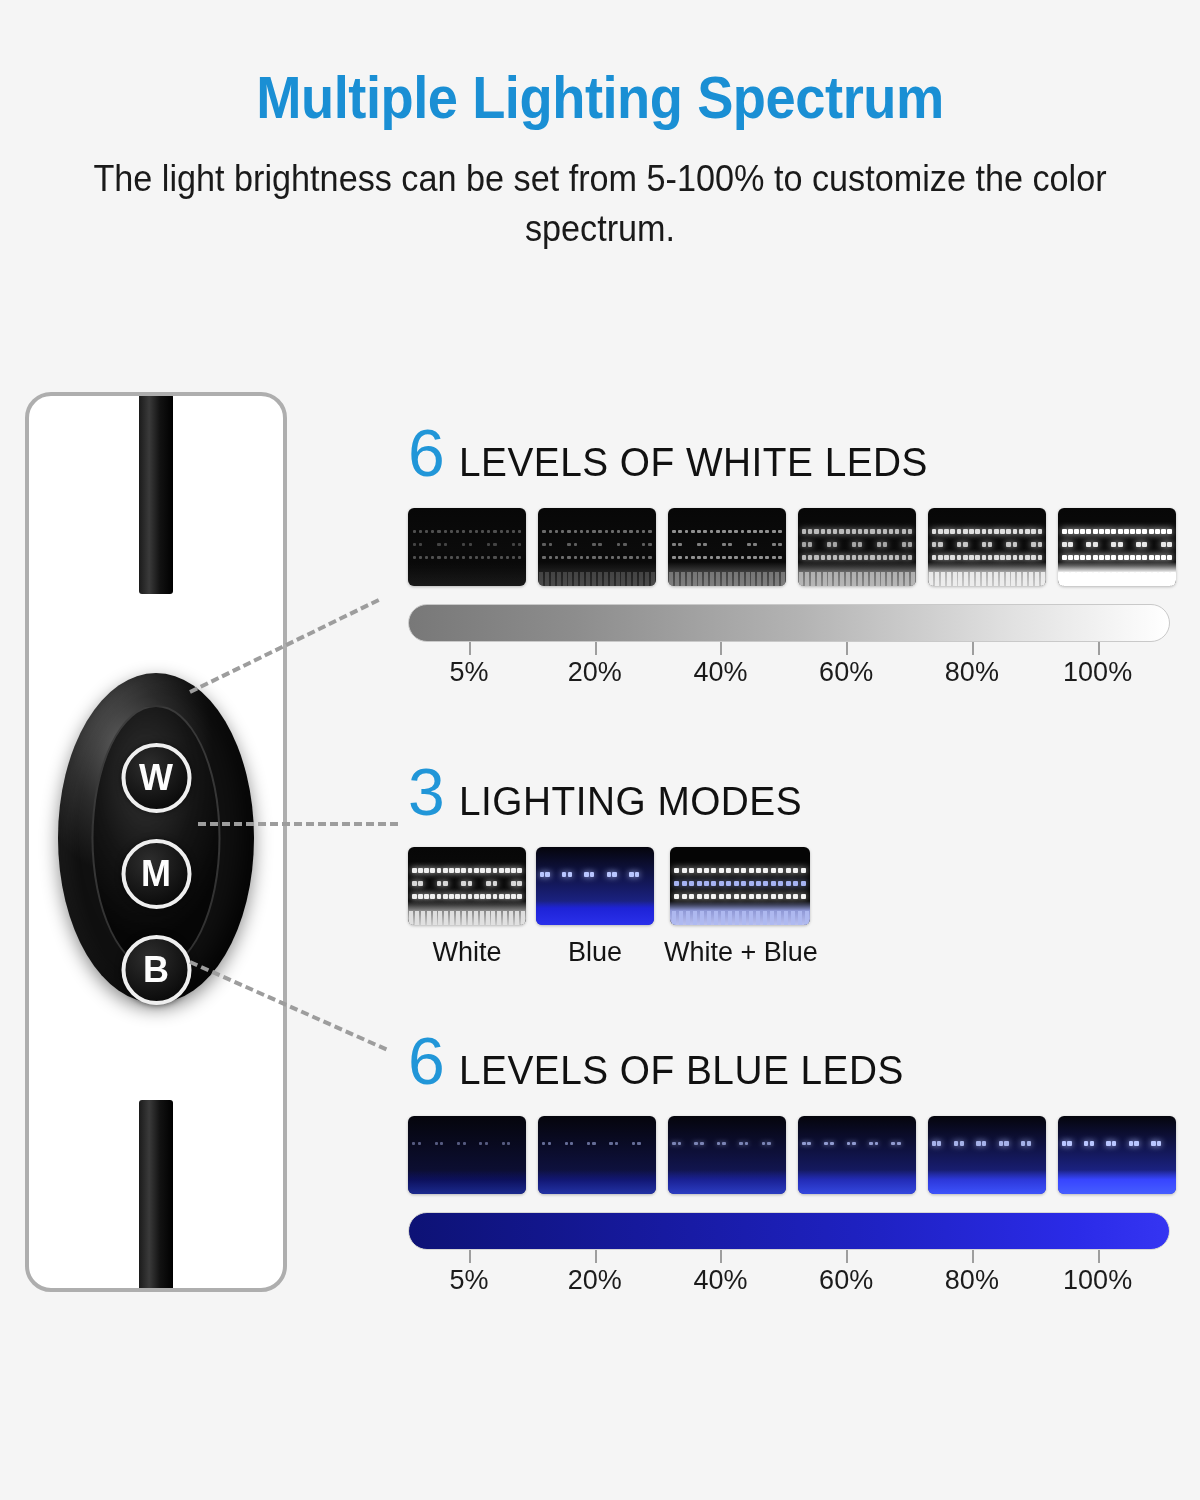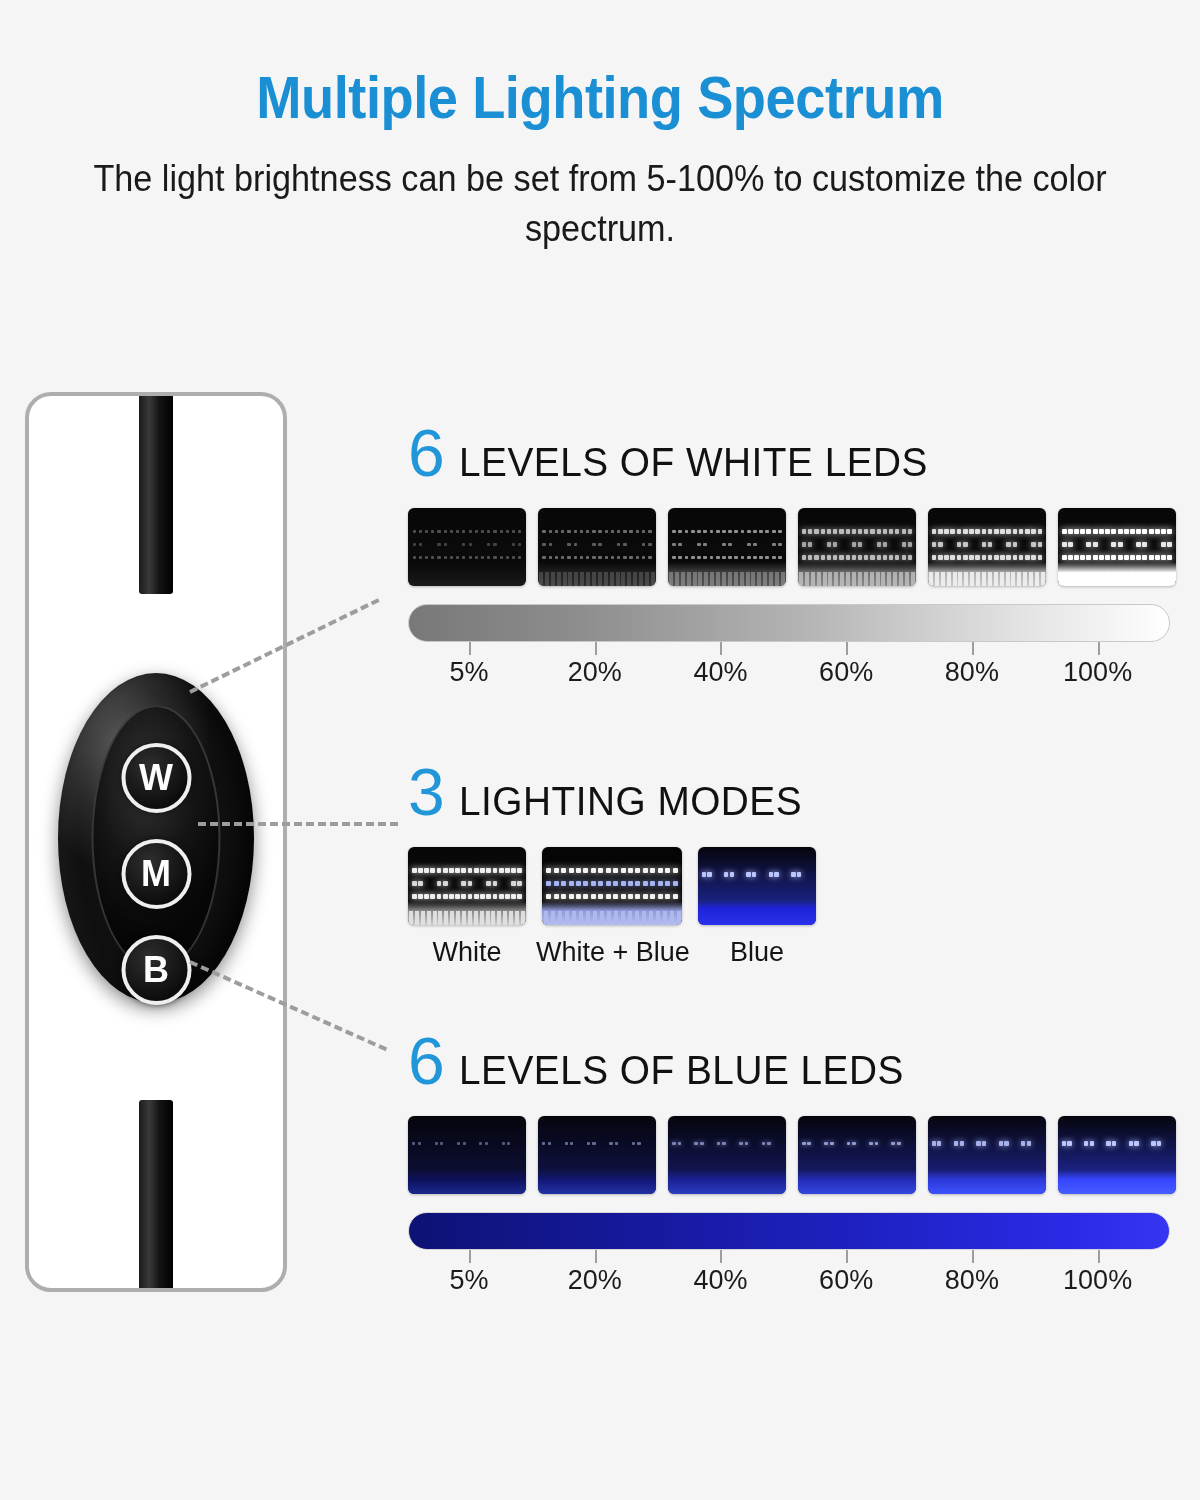--- a/index.html
+++ b/index.html
@@ -768,110 +768,20 @@
               <span class="tine" style="background: rgba(225, 225, 225, 0.95);"></span>
               <span class="tine" style="background: rgba(225, 225, 225, 0.95);"></span>
               <span class="tine" style="background: rgba(225, 225, 225, 0.95);"></span>
               <span class="tine" style="background: rgba(225, 225, 225, 0.95);"></span>
               <span class="tine" style="background: rgba(225, 225, 225, 0.95);"></span>
               <span class="tine" style="background: rgba(225, 225, 225, 0.95);"></span>
             </div>
           </div>
           <div class="mode-label">White</div>
         </div>
-        <div class="mode mode-wide">
-          <div class="thumb">
-            <div class="led-rows">
-              <div class="led-row">
-                <span class="led" style="background: rgb(255, 255, 255); width: 5px; height: 5px; opacity: 0.95; box-shadow: rgb(255, 255, 255) 0px 0px 7px;"></span>
-                <span class="led" style="background: rgb(255, 255, 255); width: 5px; height: 5px; opacity: 0.95; box-shadow: rgb(255, 255, 255) 0px 0px 7px;"></span>
-                <span class="led" style="background: rgb(255, 255, 255); width: 5px; height: 5px; opacity: 0.95; box-shadow: rgb(255, 255, 255) 0px 0px 7px;"></span>
-                <span class="led" style="background: rgb(255, 255, 255); width: 5px; height: 5px; opacity: 0.95; box-shadow: rgb(255, 255, 255) 0px 0px 7px;"></span>
-                <span class="led" style="background: rgb(255, 255, 255); width: 5px; height: 5px; opacity: 0.95; box-shadow: rgb(255, 255, 255) 0px 0px 7px;"></span>
-                <span class="led" style="background: rgb(255, 255, 255); width: 5px; height: 5px; opacity: 0.95; box-shadow: rgb(255, 255, 255) 0px 0px 7px;"></span>
-                <span class="led" style="background: rgb(255, 255, 255); width: 5px; height: 5px; opacity: 0.95; box-shadow: rgb(255, 255, 255) 0px 0px 7px;"></span>
-                <span class="led" style="background: rgb(255, 255, 255); width: 5px; height: 5px; opacity: 0.95; box-shadow: rgb(255, 255, 255) 0px 0px 7px;"></span>
-                <span class="led" style="background: rgb(255, 255, 255); width: 5px; height: 5px; opacity: 0.95; box-shadow: rgb(255, 255, 255) 0px 0px 7px;"></span>
-                <span class="led" style="background: rgb(255, 255, 255); width: 5px; height: 5px; opacity: 0.95; box-shadow: rgb(255, 255, 255) 0px 0px 7px;"></span>
-                <span class="led" style="background: rgb(255, 255, 255); width: 5px; height: 5px; opacity: 0.95; box-shadow: rgb(255, 255, 255) 0px 0px 7px;"></span>
-                <span class="led" style="background: rgb(255, 255, 255); width: 5px; height: 5px; opacity: 0.95; box-shadow: rgb(255, 255, 255) 0px 0px 7px;"></span>
-                <span class="led" style="background: rgb(255, 255, 255); width: 5px; height: 5px; opacity: 0.95; box-shadow: rgb(255, 255, 255) 0px 0px 7px;"></span>
-                <span class="led" style="background: rgb(255, 255, 255); width: 5px; height: 5px; opacity: 0.95; box-shadow: rgb(255, 255, 255) 0px 0px 7px;"></span>
-                <span class="led" style="background: rgb(255, 255, 255); width: 5px; height: 5px; opacity: 0.95; box-shadow: rgb(255, 255, 255) 0px 0px 7px;"></span>
-                <span class="led" style="background: rgb(255, 255, 255); width: 5px; height: 5px; opacity: 0.95; box-shadow: rgb(255, 255, 255) 0px 0px 7px;"></span>
-                <span class="led" style="background: rgb(255, 255, 255); width: 5px; height: 5px; opacity: 0.95; box-shadow: rgb(255, 255, 255) 0px 0px 7px;"></span>
-                <span class="led" style="background: rgb(255, 255, 255); width: 5px; height: 5px; opacity: 0.95; box-shadow: rgb(255, 255, 255) 0px 0px 7px;"></span>
-              </div>
-              <div class="led-row">
-                <span class="led" style="background: rgb(174, 188, 255); width: 5px; height: 5px; opacity: 0.95; box-shadow: rgb(174, 188, 255) 0px 0px 7px;"></span>
-                <span class="led" style="background: rgb(174, 188, 255); width: 5px; height: 5px; opacity: 0.95; box-shadow: rgb(174, 188, 255) 0px 0px 7px;"></span>
-                <span class="led" style="background: rgb(174, 188, 255); width: 5px; height: 5px; opacity: 0.95; box-shadow: rgb(174, 188, 255) 0px 0px 7px;"></span>
-                <span class="led" style="background: rgb(174, 188, 255); width: 5px; height: 5px; opacity: 0.95; box-shadow: rgb(174, 188, 255) 0px 0px 7px;"></span>
-                <span class="led" style="background: rgb(174, 188, 255); width: 5px; height: 5px; opacity: 0.95; box-shadow: rgb(174, 188, 255) 0px 0px 7px;"></span>
-                <span class="led" style="background: rgb(174, 188, 255); width: 5px; height: 5px; opacity: 0.95; box-shadow: rgb(174, 188, 255) 0px 0px 7px;"></span>
-                <span class="led" style="background: rgb(174, 188, 255); width: 5px; height: 5px; opacity: 0.95; box-shadow: rgb(174, 188, 255) 0px 0px 7px;"></span>
-                <span class="led" style="background: rgb(174, 188, 255); width: 5px; height: 5px; opacity: 0.95; box-shadow: rgb(174, 188, 255) 0px 0px 7px;"></span>
-                <span class="led" style="background: rgb(174, 188, 255); width: 5px; height: 5px; opacity: 0.95; box-shadow: rgb(174, 188, 255) 0px 0px 7px;"></span>
-                <span class="led" style="background: rgb(174, 188, 255); width: 5px; height: 5px; opacity: 0.95; box-shadow: rgb(174, 188, 255) 0px 0px 7px;"></span>
-                <span class="led" style="background: rgb(174, 188, 255); width: 5px; height: 5px; opacity: 0.95; box-shadow: rgb(174, 188, 255) 0px 0px 7px;"></span>
-                <span class="led" style="background: rgb(174, 188, 255); width: 5px; height: 5px; opacity: 0.95; box-shadow: rgb(174, 188, 255) 0px 0px 7px;"></span>
-                <span class="led" style="background: rgb(174, 188, 255); width: 5px; height: 5px; opacity: 0.95; box-shadow: rgb(174, 188, 255) 0px 0px 7px;"></span>
-                <span class="led" style="background: rgb(174, 188, 255); width: 5px; height: 5px; opacity: 0.95; box-shadow: rgb(174, 188, 255) 0px 0px 7px;"></span>
-                <span class="led" style="background: rgb(174, 188, 255); width: 5px; height: 5px; opacity: 0.95; box-shadow: rgb(174, 188, 255) 0px 0px 7px;"></span>
-                <span class="led" style="background: rgb(174, 188, 255); width: 5px; height: 5px; opacity: 0.95; box-shadow: rgb(174, 188, 255) 0px 0px 7px;"></span>
-                <span class="led" style="background: rgb(174, 188, 255); width: 5px; height: 5px; opacity: 0.95; box-shadow: rgb(174, 188, 255) 0px 0px 7px;"></span>
-                <span class="led" style="background: rgb(174, 188, 255); width: 5px; height: 5px; opacity: 0.95; box-shadow: rgb(174, 188, 255) 0px 0px 7px;"></span>
-              </div>
-              <div class="led-row">
-                <span class="led" style="background: rgb(255, 255, 255); width: 5px; height: 5px; opacity: 0.95; box-shadow: rgb(255, 255, 255) 0px 0px 7px;"></span>
-                <span class="led" style="background: rgb(255, 255, 255); width: 5px; height: 5px; opacity: 0.95; box-shadow: rgb(255, 255, 255) 0px 0px 7px;"></span>
-                <span class="led" style="background: rgb(255, 255, 255); width: 5px; height: 5px; opacity: 0.95; box-shadow: rgb(255, 255, 255) 0px 0px 7px;"></span>
-                <span class="led" style="background: rgb(255, 255, 255); width: 5px; height: 5px; opacity: 0.95; box-shadow: rgb(255, 255, 255) 0px 0px 7px;"></span>
-                <span class="led" style="background: rgb(255, 255, 255); width: 5px; height: 5px; opacity: 0.95; box-shadow: rgb(255, 255, 255) 0px 0px 7px;"></span>
-                <span class="led" style="background: rgb(255, 255, 255); width: 5px; height: 5px; opacity: 0.95; box-shadow: rgb(255, 255, 255) 0px 0px 7px;"></span>
-                <span class="led" style="background: rgb(255, 255, 255); width: 5px; height: 5px; opacity: 0.95; box-shadow: rgb(255, 255, 255) 0px 0px 7px;"></span>
-                <span class="led" style="background: rgb(255, 255, 255); width: 5px; height: 5px; opacity: 0.95; box-shadow: rgb(255, 255, 255) 0px 0px 7px;"></span>
-                <span class="led" style="background: rgb(255, 255, 255); width: 5px; height: 5px; opacity: 0.95; box-shadow: rgb(255, 255, 255) 0px 0px 7px;"></span>
-                <span class="led" style="background: rgb(255, 255, 255); width: 5px; height: 5px; opacity: 0.95; box-shadow: rgb(255, 255, 255) 0px 0px 7px;"></span>
-                <span class="led" style="background: rgb(255, 255, 255); width: 5px; height: 5px; opacity: 0.95; box-shadow: rgb(255, 255, 255) 0px 0px 7px;"></span>
-                <span class="led" style="background: rgb(255, 255, 255); width: 5px; height: 5px; opacity: 0.95; box-shadow: rgb(255, 255, 255) 0px 0px 7px;"></span>
-                <span class="led" style="background: rgb(255, 255, 255); width: 5px; height: 5px; opacity: 0.95; box-shadow: rgb(255, 255, 255) 0px 0px 7px;"></span>
-                <span class="led" style="background: rgb(255, 255, 255); width: 5px; height: 5px; opacity: 0.95; box-shadow: rgb(255, 255, 255) 0px 0px 7px;"></span>
-                <span class="led" style="background: rgb(255, 255, 255); width: 5px; height: 5px; opacity: 0.95; box-shadow: rgb(255, 255, 255) 0px 0px 7px;"></span>
-                <span class="led" style="background: rgb(255, 255, 255); width: 5px; height: 5px; opacity: 0.95; box-shadow: rgb(255, 255, 255) 0px 0px 7px;"></span>
-                <span class="led" style="background: rgb(255, 255, 255); width: 5px; height: 5px; opacity: 0.95; box-shadow: rgb(255, 255, 255) 0px 0px 7px;"></span>
-                <span class="led" style="background: rgb(255, 255, 255); width: 5px; height: 5px; opacity: 0.95; box-shadow: rgb(255, 255, 255) 0px 0px 7px;"></span>
-              </div>
-            </div>
-            <div class="reflect" style="background: linear-gradient(rgba(0, 0, 0, 0) 0%, rgba(150, 160, 225, 0.95) 40%, rgb(185, 192, 240) 100%);"></div>
-            <div class="reflect-tines">
-              <span class="tine" style="background: rgba(175, 185, 240, 0.95);"></span>
-              <span class="tine" style="background: rgba(175, 185, 240, 0.95);"></span>
-              <span class="tine" style="background: rgba(175, 185, 240, 0.95);"></span>
-              <span class="tine" style="background: rgba(175, 185, 240, 0.95);"></span>
-              <span class="tine" style="background: rgba(175, 185, 240, 0.95);"></span>
-              <span class="tine" style="background: rgba(175, 185, 240, 0.95);"></span>
-              <span class="tine" style="background: rgba(175, 185, 240, 0.95);"></span>
-              <span class="tine" style="background: rgba(175, 185, 240, 0.95);"></span>
-              <span class="tine" style="background: rgba(175, 185, 240, 0.95);"></span>
-              <span class="tine" style="background: rgba(175, 185, 240, 0.95);"></span>
-              <span class="tine" style="background: rgba(175, 185, 240, 0.95);"></span>
-              <span class="tine" style="background: rgba(175, 185, 240, 0.95);"></span>
-              <span class="tine" style="background: rgba(175, 185, 240, 0.95);"></span>
-              <span class="tine" style="background: rgba(175, 185, 240, 0.95);"></span>
-              <span class="tine" style="background: rgba(175, 185, 240, 0.95);"></span>
-              <span class="tine" style="background: rgba(175, 185, 240, 0.95);"></span>
-              <span class="tine" style="background: rgba(175, 185, 240, 0.95);"></span>
-              <span class="tine" style="background: rgba(175, 185, 240, 0.95);"></span>
-              <span class="tine" style="background: rgba(175, 185, 240, 0.95);"></span>
-              <span class="tine" style="background: rgba(175, 185, 240, 0.95);"></span>
-            </div>
-          </div>
-          <div class="mode-label">White + Blue</div>
-        </div>
         <div class="mode">
           <div class="thumb" style="background: linear-gradient(rgb(5, 5, 12) 0%, rgb(36, 46, 180) 100%);">
             <div class="led-rows" style="top: 24px;">
               <div class="led-row">
                 <span class="led" style="background: rgb(185, 198, 255); width: 4.5px; height: 4.5px; opacity: 1; box-shadow: rgb(185, 198, 255) 0px 0px 6.3px;"></span>
                 <span class="led" style="background: rgb(185, 198, 255); width: 4.5px; height: 4.5px; opacity: 1; box-shadow: rgb(185, 198, 255) 0px 0px 6.3px;"></span>
                 <span class="led" style="background: rgb(185, 198, 255); width: 4.5px; height: 4.5px; opacity: 0;"></span>
                 <span class="led" style="background: rgb(185, 198, 255); width: 4.5px; height: 4.5px; opacity: 0;"></span>
                 <span class="led" style="background: rgb(185, 198, 255); width: 4.5px; height: 4.5px; opacity: 1; box-shadow: rgb(185, 198, 255) 0px 0px 6.3px;"></span>
                 <span class="led" style="background: rgb(185, 198, 255); width: 4.5px; height: 4.5px; opacity: 1; box-shadow: rgb(185, 198, 255) 0px 0px 6.3px;"></span>
@@ -888,20 +798,110 @@
                 <span class="led" style="background: rgb(185, 198, 255); width: 4.5px; height: 4.5px; opacity: 1; box-shadow: rgb(185, 198, 255) 0px 0px 6.3px;"></span>
                 <span class="led" style="background: rgb(185, 198, 255); width: 4.5px; height: 4.5px; opacity: 1; box-shadow: rgb(185, 198, 255) 0px 0px 6.3px;"></span>
                 <span class="led" style="background: rgb(185, 198, 255); width: 4.5px; height: 4.5px; opacity: 0;"></span>
                 <span class="led" style="background: rgb(185, 198, 255); width: 4.5px; height: 4.5px; opacity: 0;"></span>
               </div>
             </div>
             <div class="reflect" style="background: linear-gradient(rgba(0, 0, 0, 0) 0%, rgb(30, 35, 215) 30%, rgb(42, 48, 235) 100%);"></div>
           </div>
           <div class="mode-label">Blue</div>
         </div>
+        <div class="mode mode-wide">
+          <div class="thumb">
+            <div class="led-rows">
+              <div class="led-row">
+                <span class="led" style="background: rgb(255, 255, 255); width: 5px; height: 5px; opacity: 0.95; box-shadow: rgb(255, 255, 255) 0px 0px 7px;"></span>
+                <span class="led" style="background: rgb(255, 255, 255); width: 5px; height: 5px; opacity: 0.95; box-shadow: rgb(255, 255, 255) 0px 0px 7px;"></span>
+                <span class="led" style="background: rgb(255, 255, 255); width: 5px; height: 5px; opacity: 0.95; box-shadow: rgb(255, 255, 255) 0px 0px 7px;"></span>
+                <span class="led" style="background: rgb(255, 255, 255); width: 5px; height: 5px; opacity: 0.95; box-shadow: rgb(255, 255, 255) 0px 0px 7px;"></span>
+                <span class="led" style="background: rgb(255, 255, 255); width: 5px; height: 5px; opacity: 0.95; box-shadow: rgb(255, 255, 255) 0px 0px 7px;"></span>
+                <span class="led" style="background: rgb(255, 255, 255); width: 5px; height: 5px; opacity: 0.95; box-shadow: rgb(255, 255, 255) 0px 0px 7px;"></span>
+                <span class="led" style="background: rgb(255, 255, 255); width: 5px; height: 5px; opacity: 0.95; box-shadow: rgb(255, 255, 255) 0px 0px 7px;"></span>
+                <span class="led" style="background: rgb(255, 255, 255); width: 5px; height: 5px; opacity: 0.95; box-shadow: rgb(255, 255, 255) 0px 0px 7px;"></span>
+                <span class="led" style="background: rgb(255, 255, 255); width: 5px; height: 5px; opacity: 0.95; box-shadow: rgb(255, 255, 255) 0px 0px 7px;"></span>
+                <span class="led" style="background: rgb(255, 255, 255); width: 5px; height: 5px; opacity: 0.95; box-shadow: rgb(255, 255, 255) 0px 0px 7px;"></span>
+                <span class="led" style="background: rgb(255, 255, 255); width: 5px; height: 5px; opacity: 0.95; box-shadow: rgb(255, 255, 255) 0px 0px 7px;"></span>
+                <span class="led" style="background: rgb(255, 255, 255); width: 5px; height: 5px; opacity: 0.95; box-shadow: rgb(255, 255, 255) 0px 0px 7px;"></span>
+                <span class="led" style="background: rgb(255, 255, 255); width: 5px; height: 5px; opacity: 0.95; box-shadow: rgb(255, 255, 255) 0px 0px 7px;"></span>
+                <span class="led" style="background: rgb(255, 255, 255); width: 5px; height: 5px; opacity: 0.95; box-shadow: rgb(255, 255, 255) 0px 0px 7px;"></span>
+                <span class="led" style="background: rgb(255, 255, 255); width: 5px; height: 5px; opacity: 0.95; box-shadow: rgb(255, 255, 255) 0px 0px 7px;"></span>
+                <span class="led" style="background: rgb(255, 255, 255); width: 5px; height: 5px; opacity: 0.95; box-shadow: rgb(255, 255, 255) 0px 0px 7px;"></span>
+                <span class="led" style="background: rgb(255, 255, 255); width: 5px; height: 5px; opacity: 0.95; box-shadow: rgb(255, 255, 255) 0px 0px 7px;"></span>
+                <span class="led" style="background: rgb(255, 255, 255); width: 5px; height: 5px; opacity: 0.95; box-shadow: rgb(255, 255, 255) 0px 0px 7px;"></span>
+              </div>
+              <div class="led-row">
+                <span class="led" style="background: rgb(174, 188, 255); width: 5px; height: 5px; opacity: 0.95; box-shadow: rgb(174, 188, 255) 0px 0px 7px;"></span>
+                <span class="led" style="background: rgb(174, 188, 255); width: 5px; height: 5px; opacity: 0.95; box-shadow: rgb(174, 188, 255) 0px 0px 7px;"></span>
+                <span class="led" style="background: rgb(174, 188, 255); width: 5px; height: 5px; opacity: 0.95; box-shadow: rgb(174, 188, 255) 0px 0px 7px;"></span>
+                <span class="led" style="background: rgb(174, 188, 255); width: 5px; height: 5px; opacity: 0.95; box-shadow: rgb(174, 188, 255) 0px 0px 7px;"></span>
+                <span class="led" style="background: rgb(174, 188, 255); width: 5px; height: 5px; opacity: 0.95; box-shadow: rgb(174, 188, 255) 0px 0px 7px;"></span>
+                <span class="led" style="background: rgb(174, 188, 255); width: 5px; height: 5px; opacity: 0.95; box-shadow: rgb(174, 188, 255) 0px 0px 7px;"></span>
+                <span class="led" style="background: rgb(174, 188, 255); width: 5px; height: 5px; opacity: 0.95; box-shadow: rgb(174, 188, 255) 0px 0px 7px;"></span>
+                <span class="led" style="background: rgb(174, 188, 255); width: 5px; height: 5px; opacity: 0.95; box-shadow: rgb(174, 188, 255) 0px 0px 7px;"></span>
+                <span class="led" style="background: rgb(174, 188, 255); width: 5px; height: 5px; opacity: 0.95; box-shadow: rgb(174, 188, 255) 0px 0px 7px;"></span>
+                <span class="led" style="background: rgb(174, 188, 255); width: 5px; height: 5px; opacity: 0.95; box-shadow: rgb(174, 188, 255) 0px 0px 7px;"></span>
+                <span class="led" style="background: rgb(174, 188, 255); width: 5px; height: 5px; opacity: 0.95; box-shadow: rgb(174, 188, 255) 0px 0px 7px;"></span>
+                <span class="led" style="background: rgb(174, 188, 255); width: 5px; height: 5px; opacity: 0.95; box-shadow: rgb(174, 188, 255) 0px 0px 7px;"></span>
+                <span class="led" style="background: rgb(174, 188, 255); width: 5px; height: 5px; opacity: 0.95; box-shadow: rgb(174, 188, 255) 0px 0px 7px;"></span>
+                <span class="led" style="background: rgb(174, 188, 255); width: 5px; height: 5px; opacity: 0.95; box-shadow: rgb(174, 188, 255) 0px 0px 7px;"></span>
+                <span class="led" style="background: rgb(174, 188, 255); width: 5px; height: 5px; opacity: 0.95; box-shadow: rgb(174, 188, 255) 0px 0px 7px;"></span>
+                <span class="led" style="background: rgb(174, 188, 255); width: 5px; height: 5px; opacity: 0.95; box-shadow: rgb(174, 188, 255) 0px 0px 7px;"></span>
+                <span class="led" style="background: rgb(174, 188, 255); width: 5px; height: 5px; opacity: 0.95; box-shadow: rgb(174, 188, 255) 0px 0px 7px;"></span>
+                <span class="led" style="background: rgb(174, 188, 255); width: 5px; height: 5px; opacity: 0.95; box-shadow: rgb(174, 188, 255) 0px 0px 7px;"></span>
+              </div>
+              <div class="led-row">
+                <span class="led" style="background: rgb(255, 255, 255); width: 5px; height: 5px; opacity: 0.95; box-shadow: rgb(255, 255, 255) 0px 0px 7px;"></span>
+                <span class="led" style="background: rgb(255, 255, 255); width: 5px; height: 5px; opacity: 0.95; box-shadow: rgb(255, 255, 255) 0px 0px 7px;"></span>
+                <span class="led" style="background: rgb(255, 255, 255); width: 5px; height: 5px; opacity: 0.95; box-shadow: rgb(255, 255, 255) 0px 0px 7px;"></span>
+                <span class="led" style="background: rgb(255, 255, 255); width: 5px; height: 5px; opacity: 0.95; box-shadow: rgb(255, 255, 255) 0px 0px 7px;"></span>
+                <span class="led" style="background: rgb(255, 255, 255); width: 5px; height: 5px; opacity: 0.95; box-shadow: rgb(255, 255, 255) 0px 0px 7px;"></span>
+                <span class="led" style="background: rgb(255, 255, 255); width: 5px; height: 5px; opacity: 0.95; box-shadow: rgb(255, 255, 255) 0px 0px 7px;"></span>
+                <span class="led" style="background: rgb(255, 255, 255); width: 5px; height: 5px; opacity: 0.95; box-shadow: rgb(255, 255, 255) 0px 0px 7px;"></span>
+                <span class="led" style="background: rgb(255, 255, 255); width: 5px; height: 5px; opacity: 0.95; box-shadow: rgb(255, 255, 255) 0px 0px 7px;"></span>
+                <span class="led" style="background: rgb(255, 255, 255); width: 5px; height: 5px; opacity: 0.95; box-shadow: rgb(255, 255, 255) 0px 0px 7px;"></span>
+                <span class="led" style="background: rgb(255, 255, 255); width: 5px; height: 5px; opacity: 0.95; box-shadow: rgb(255, 255, 255) 0px 0px 7px;"></span>
+                <span class="led" style="background: rgb(255, 255, 255); width: 5px; height: 5px; opacity: 0.95; box-shadow: rgb(255, 255, 255) 0px 0px 7px;"></span>
+                <span class="led" style="background: rgb(255, 255, 255); width: 5px; height: 5px; opacity: 0.95; box-shadow: rgb(255, 255, 255) 0px 0px 7px;"></span>
+                <span class="led" style="background: rgb(255, 255, 255); width: 5px; height: 5px; opacity: 0.95; box-shadow: rgb(255, 255, 255) 0px 0px 7px;"></span>
+                <span class="led" style="background: rgb(255, 255, 255); width: 5px; height: 5px; opacity: 0.95; box-shadow: rgb(255, 255, 255) 0px 0px 7px;"></span>
+                <span class="led" style="background: rgb(255, 255, 255); width: 5px; height: 5px; opacity: 0.95; box-shadow: rgb(255, 255, 255) 0px 0px 7px;"></span>
+                <span class="led" style="background: rgb(255, 255, 255); width: 5px; height: 5px; opacity: 0.95; box-shadow: rgb(255, 255, 255) 0px 0px 7px;"></span>
+                <span class="led" style="background: rgb(255, 255, 255); width: 5px; height: 5px; opacity: 0.95; box-shadow: rgb(255, 255, 255) 0px 0px 7px;"></span>
+                <span class="led" style="background: rgb(255, 255, 255); width: 5px; height: 5px; opacity: 0.95; box-shadow: rgb(255, 255, 255) 0px 0px 7px;"></span>
+              </div>
+            </div>
+            <div class="reflect" style="background: linear-gradient(rgba(0, 0, 0, 0) 0%, rgba(150, 160, 225, 0.95) 40%, rgb(185, 192, 240) 100%);"></div>
+            <div class="reflect-tines">
+              <span class="tine" style="background: rgba(175, 185, 240, 0.95);"></span>
+              <span class="tine" style="background: rgba(175, 185, 240, 0.95);"></span>
+              <span class="tine" style="background: rgba(175, 185, 240, 0.95);"></span>
+              <span class="tine" style="background: rgba(175, 185, 240, 0.95);"></span>
+              <span class="tine" style="background: rgba(175, 185, 240, 0.95);"></span>
+              <span class="tine" style="background: rgba(175, 185, 240, 0.95);"></span>
+              <span class="tine" style="background: rgba(175, 185, 240, 0.95);"></span>
+              <span class="tine" style="background: rgba(175, 185, 240, 0.95);"></span>
+              <span class="tine" style="background: rgba(175, 185, 240, 0.95);"></span>
+              <span class="tine" style="background: rgba(175, 185, 240, 0.95);"></span>
+              <span class="tine" style="background: rgba(175, 185, 240, 0.95);"></span>
+              <span class="tine" style="background: rgba(175, 185, 240, 0.95);"></span>
+              <span class="tine" style="background: rgba(175, 185, 240, 0.95);"></span>
+              <span class="tine" style="background: rgba(175, 185, 240, 0.95);"></span>
+              <span class="tine" style="background: rgba(175, 185, 240, 0.95);"></span>
+              <span class="tine" style="background: rgba(175, 185, 240, 0.95);"></span>
+              <span class="tine" style="background: rgba(175, 185, 240, 0.95);"></span>
+              <span class="tine" style="background: rgba(175, 185, 240, 0.95);"></span>
+              <span class="tine" style="background: rgba(175, 185, 240, 0.95);"></span>
+              <span class="tine" style="background: rgba(175, 185, 240, 0.95);"></span>
+            </div>
+          </div>
+          <div class="mode-label">White + Blue</div>
+        </div>
       </div>
   </div>
 
   <div class="section" style="margin-top:60px;">
     <div class="sec-head">
       <span class="sec-num">6</span>
       <span class="sec-title">LEVELS OF BLUE LEDS</span>
     </div>
     <div class="thumbs" id="blue-thumbs">
         <div class="thumb" style="background: linear-gradient(rgb(5, 5, 12) 0%, rgb(15, 18, 66) 100%);">

